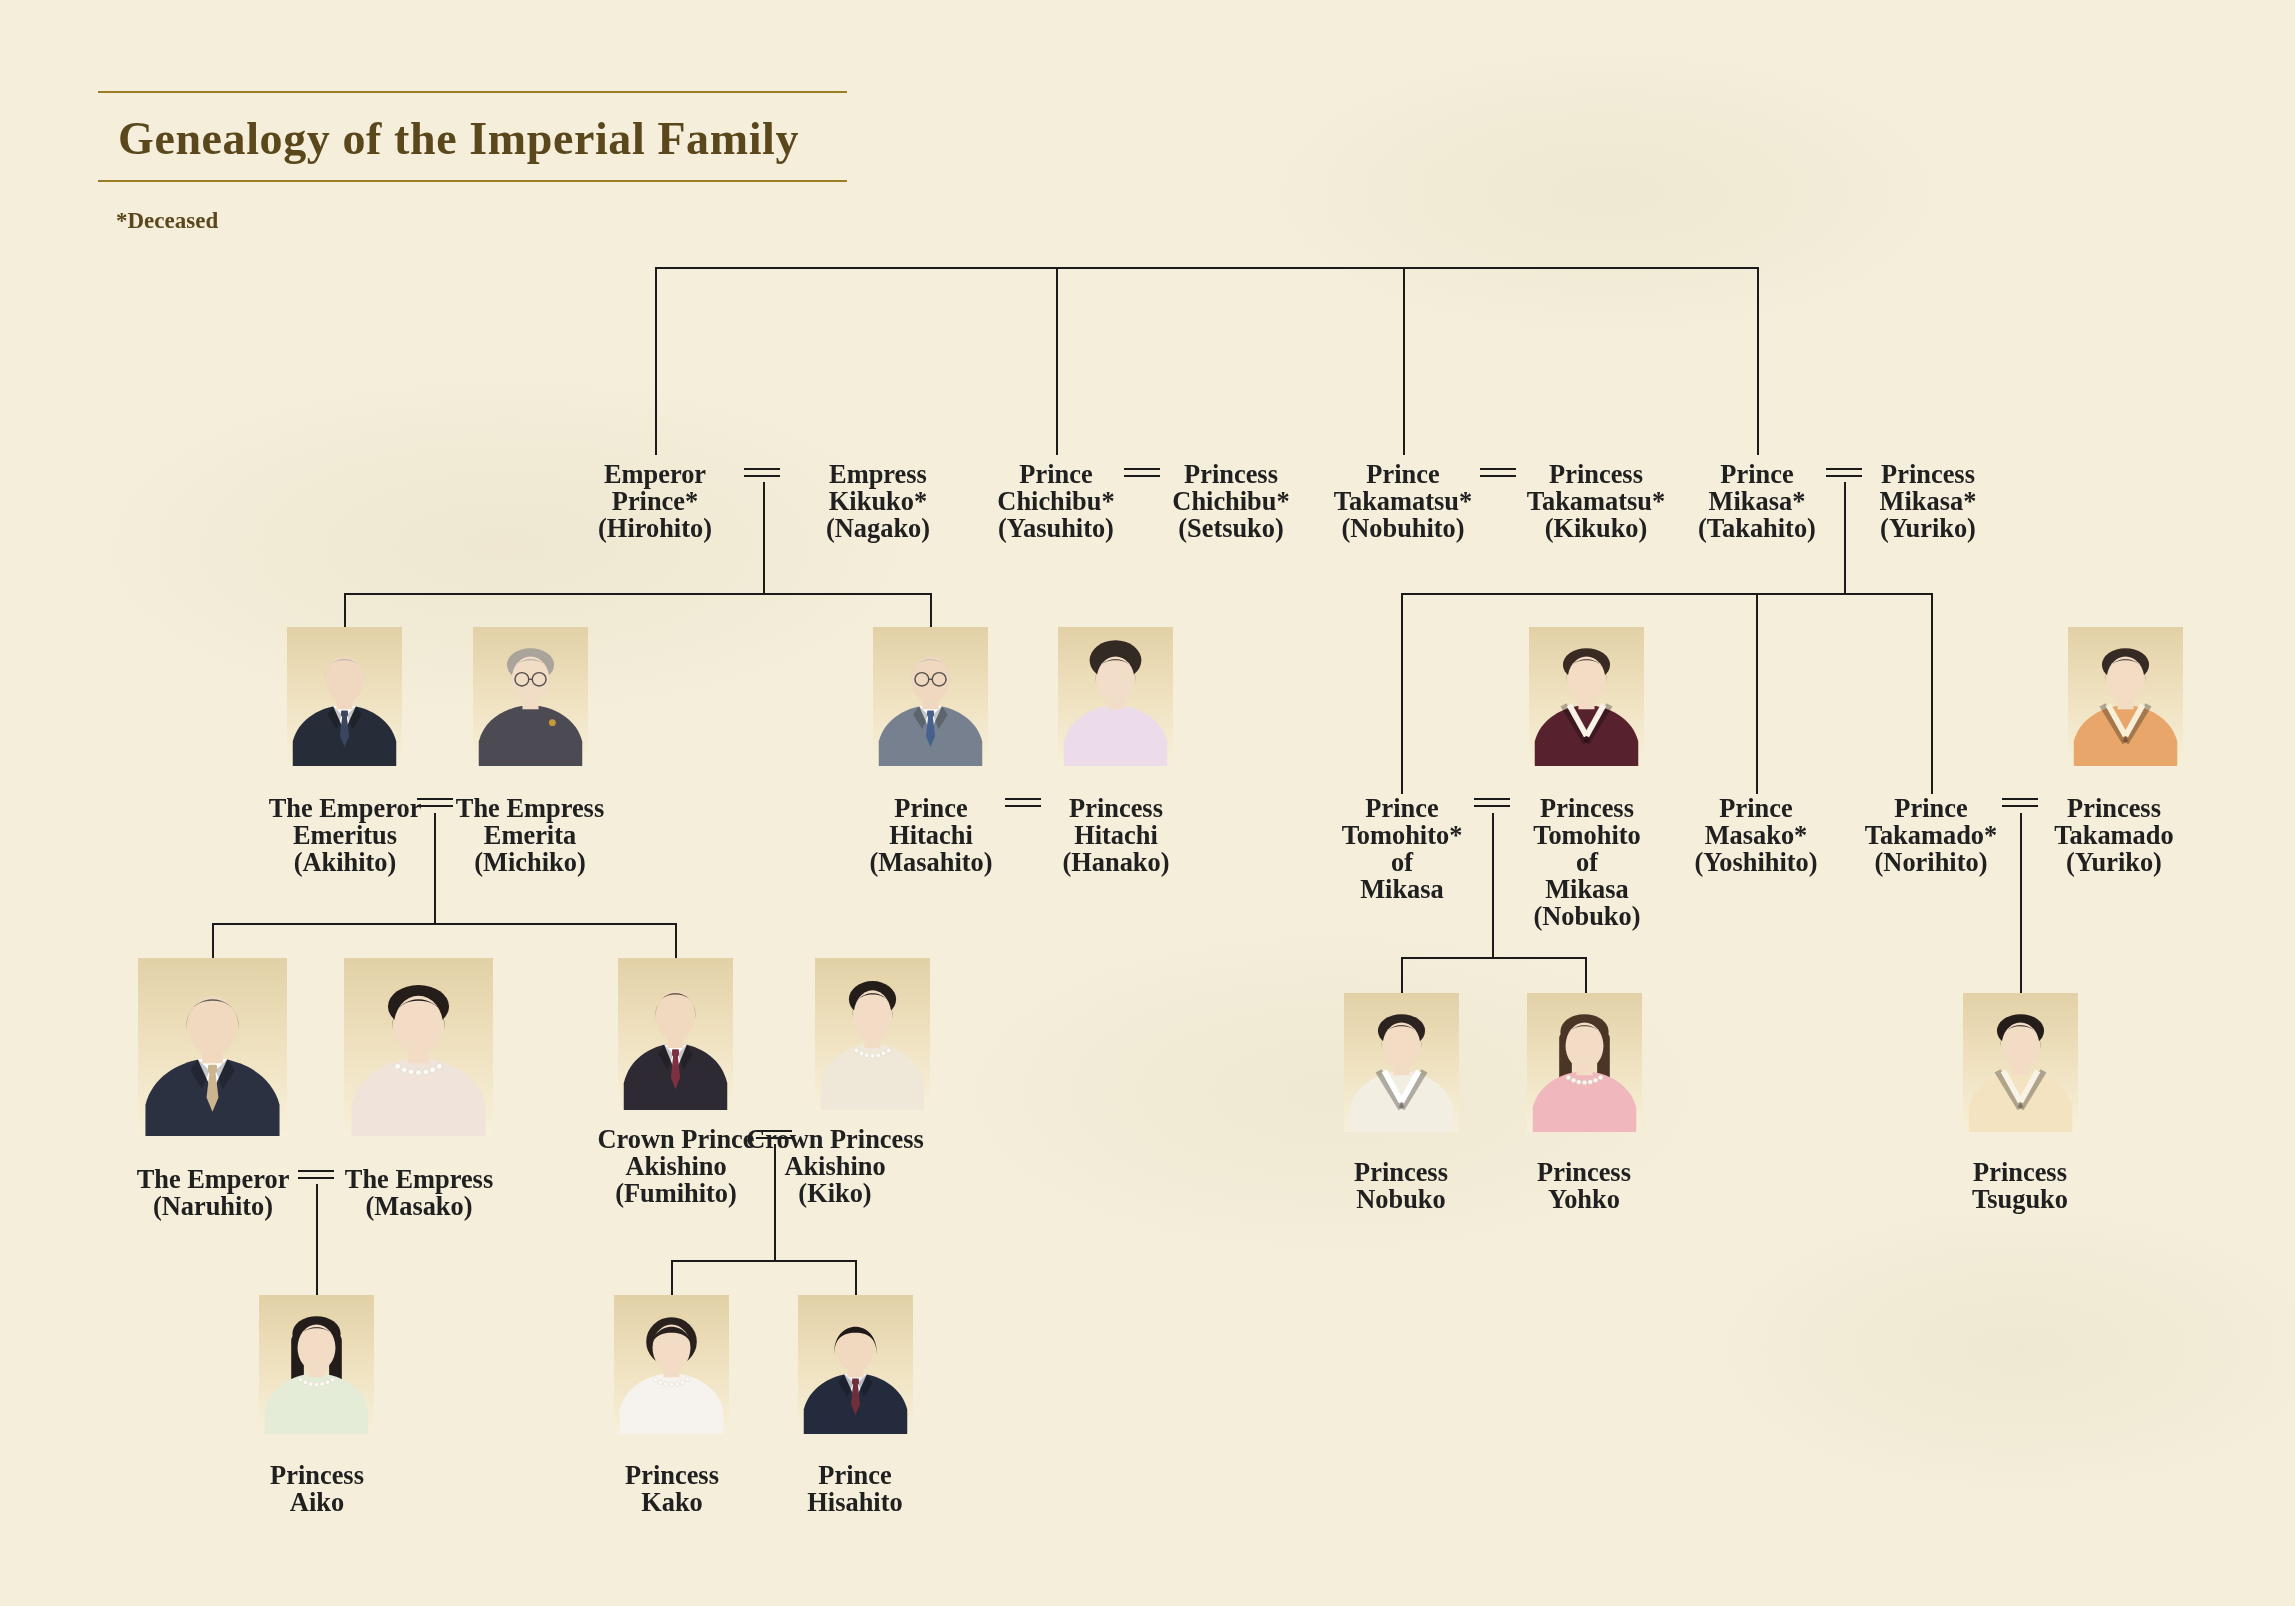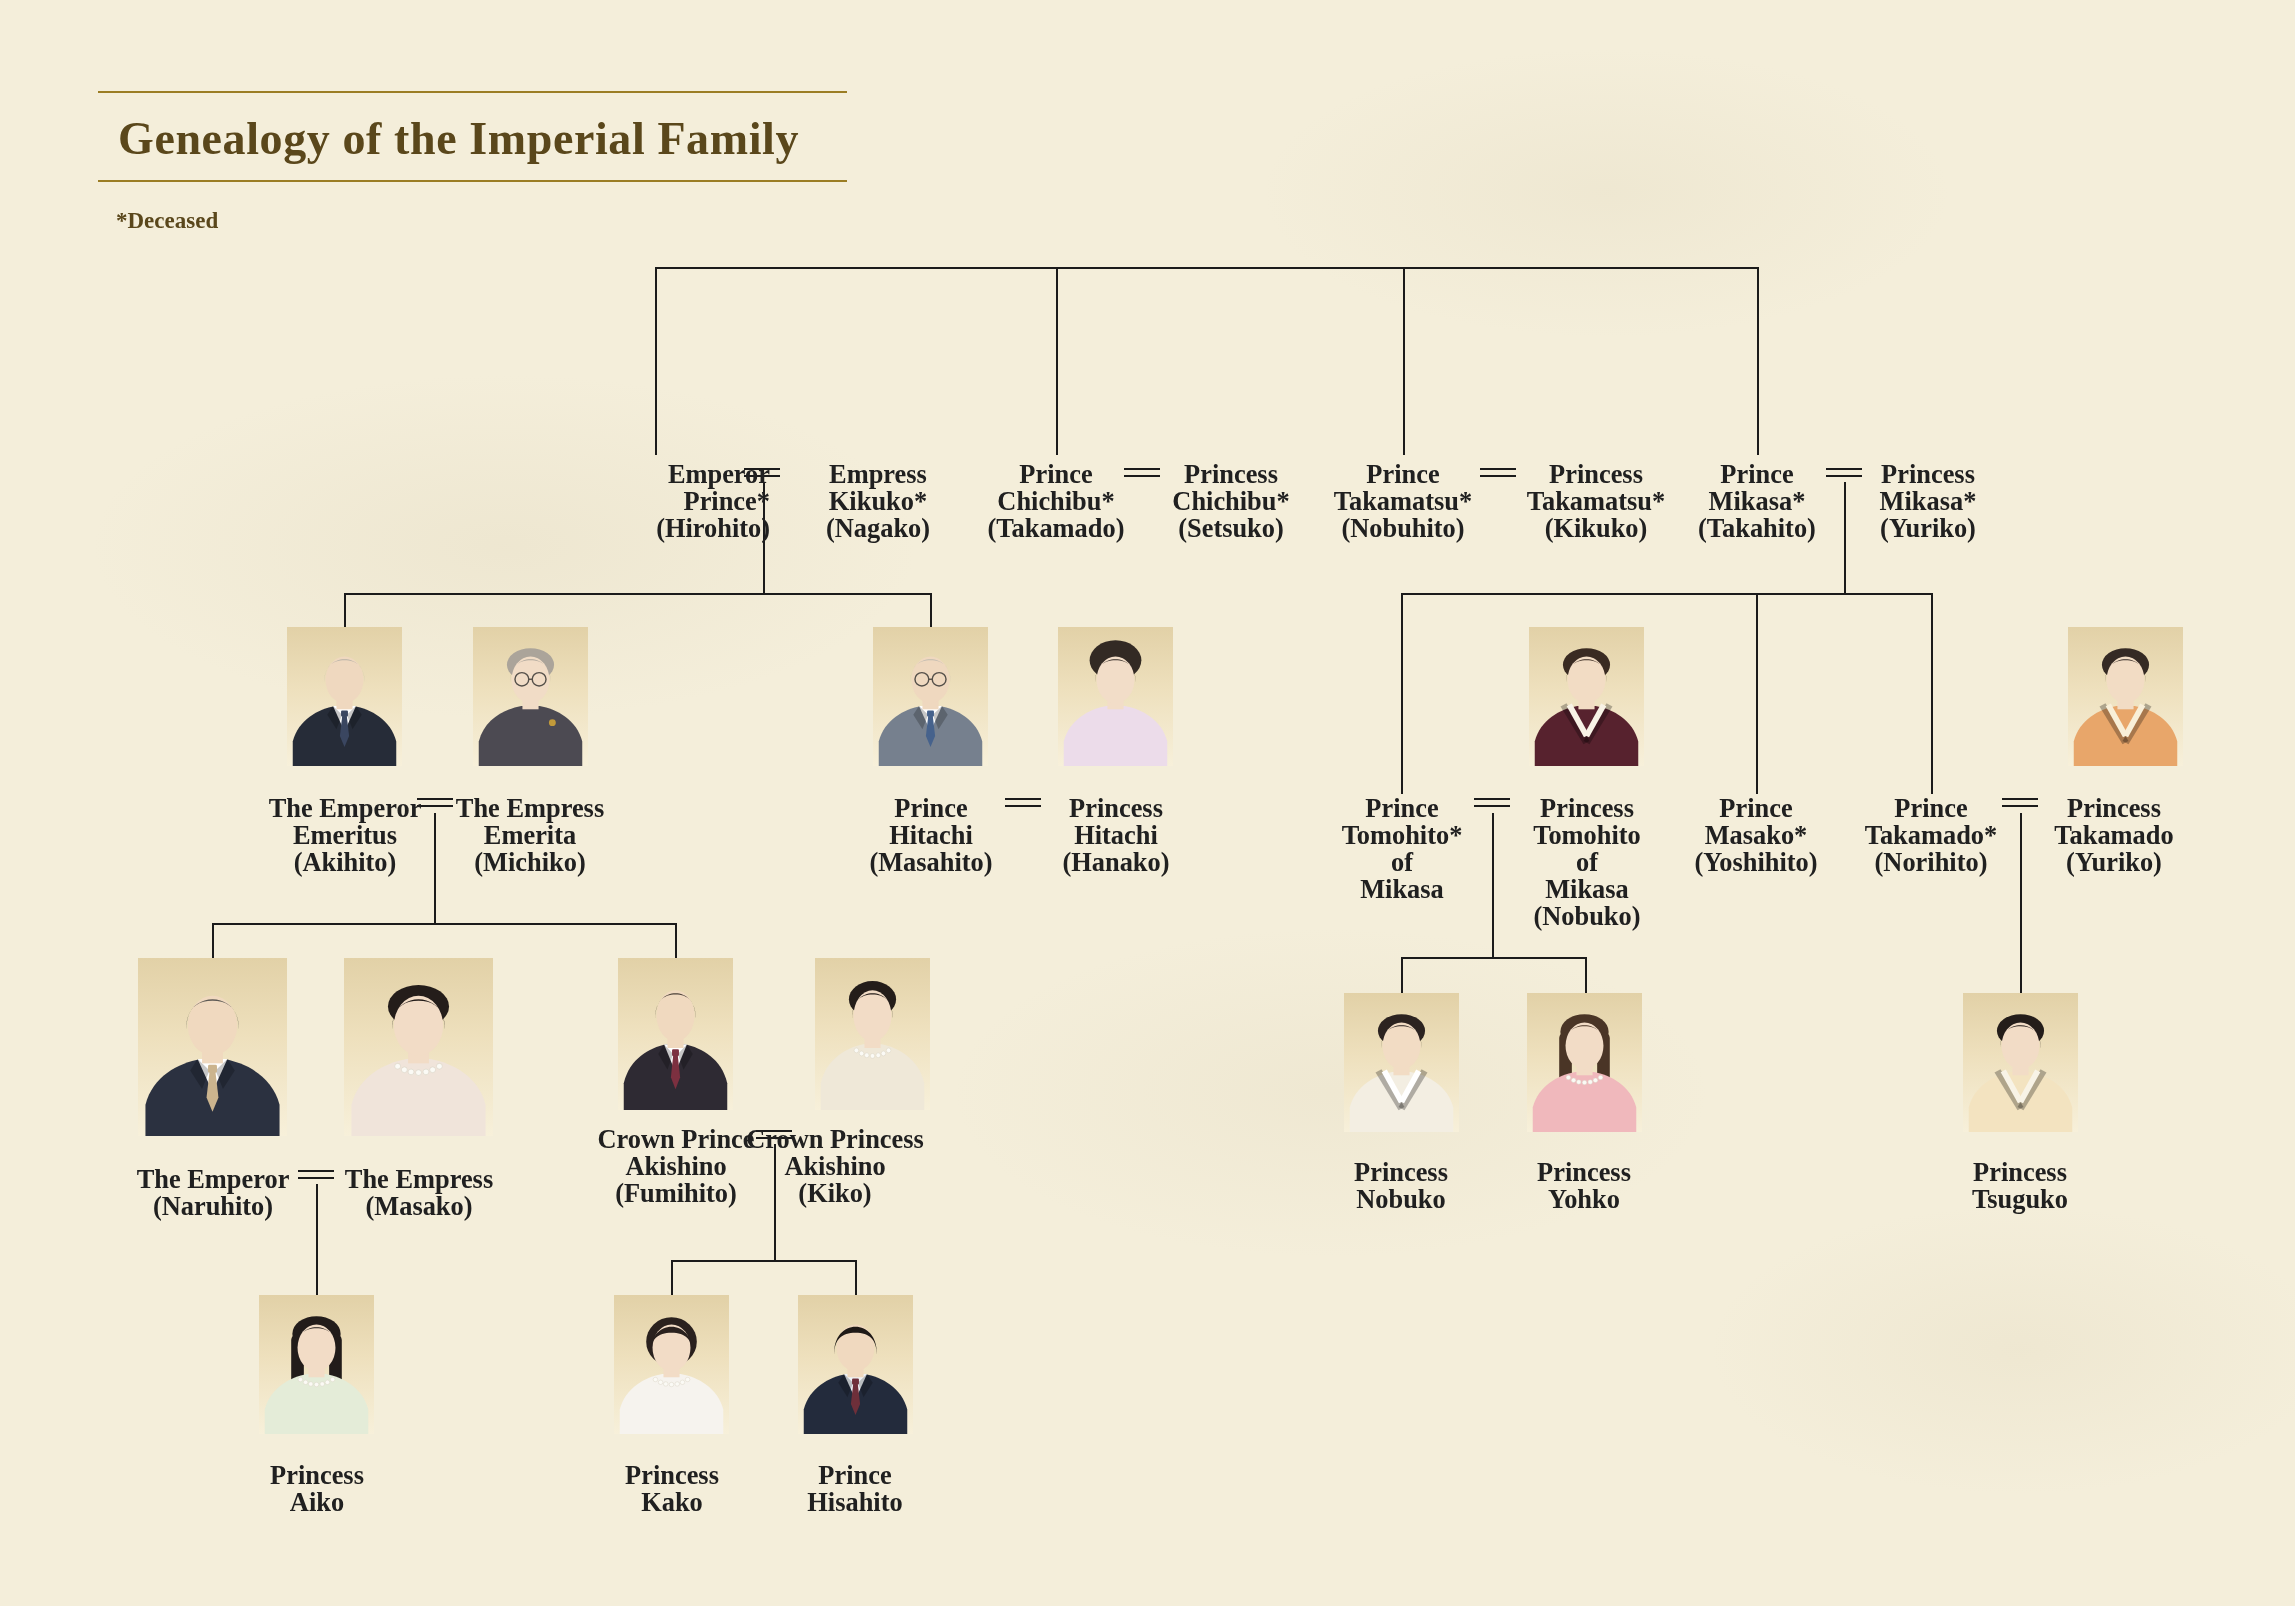--- a/index.html
+++ b/index.html
@@ -81,34 +81,34 @@
       <div class="marriage" style="left: 744px; top: 468px;"></div>
       <div class="marriage" style="left: 1124px; top: 468px;"></div>
       <div class="marriage" style="left: 1480px; top: 468px;"></div>
       <div class="marriage" style="left: 1826px; top: 468px;"></div>
       <div class="marriage" style="left: 417px; top: 798px;"></div>
       <div class="marriage" style="left: 1005px; top: 798px;"></div>
       <div class="marriage" style="left: 1474px; top: 798px;"></div>
       <div class="marriage" style="left: 2002px; top: 798px;"></div>
       <div class="marriage" style="left: 756px; top: 1130px;"></div>
       <div class="marriage" style="left: 298px; top: 1170px;"></div>
-      <div class="nameblock" style="left: 540px; top: 461px; text-align: right;">
+      <div class="nameblock" style="left: 540px; top: 461px;">
         <div class="nameline">Emperor</div>
         <div class="nameline">Prince*</div>
         <div class="nameline">(Hirohito)</div>
       </div>
       <div class="nameblock" style="left: 763px; top: 461px;">
         <div class="nameline">Empress</div>
         <div class="nameline">Kikuko*</div>
         <div class="nameline">(Nagako)</div>
       </div>
       <div class="nameblock" style="left: 941px; top: 461px;">
         <div class="nameline">Prince</div>
         <div class="nameline">Chichibu*</div>
-        <div class="nameline">(Takamado)</div>
+        <div class="nameline">(Yasuhito)</div>
       </div>
       <div class="nameblock" style="left: 1116px; top: 461px;">
         <div class="nameline">Princess</div>
         <div class="nameline">Chichibu*</div>
         <div class="nameline">(Setsuko)</div>
       </div>
       <div class="nameblock" style="left: 1288px; top: 461px;">
         <div class="nameline">Prince</div>
         <div class="nameline">Takamatsu*</div>
         <div class="nameline">(Nobuhito)</div>

